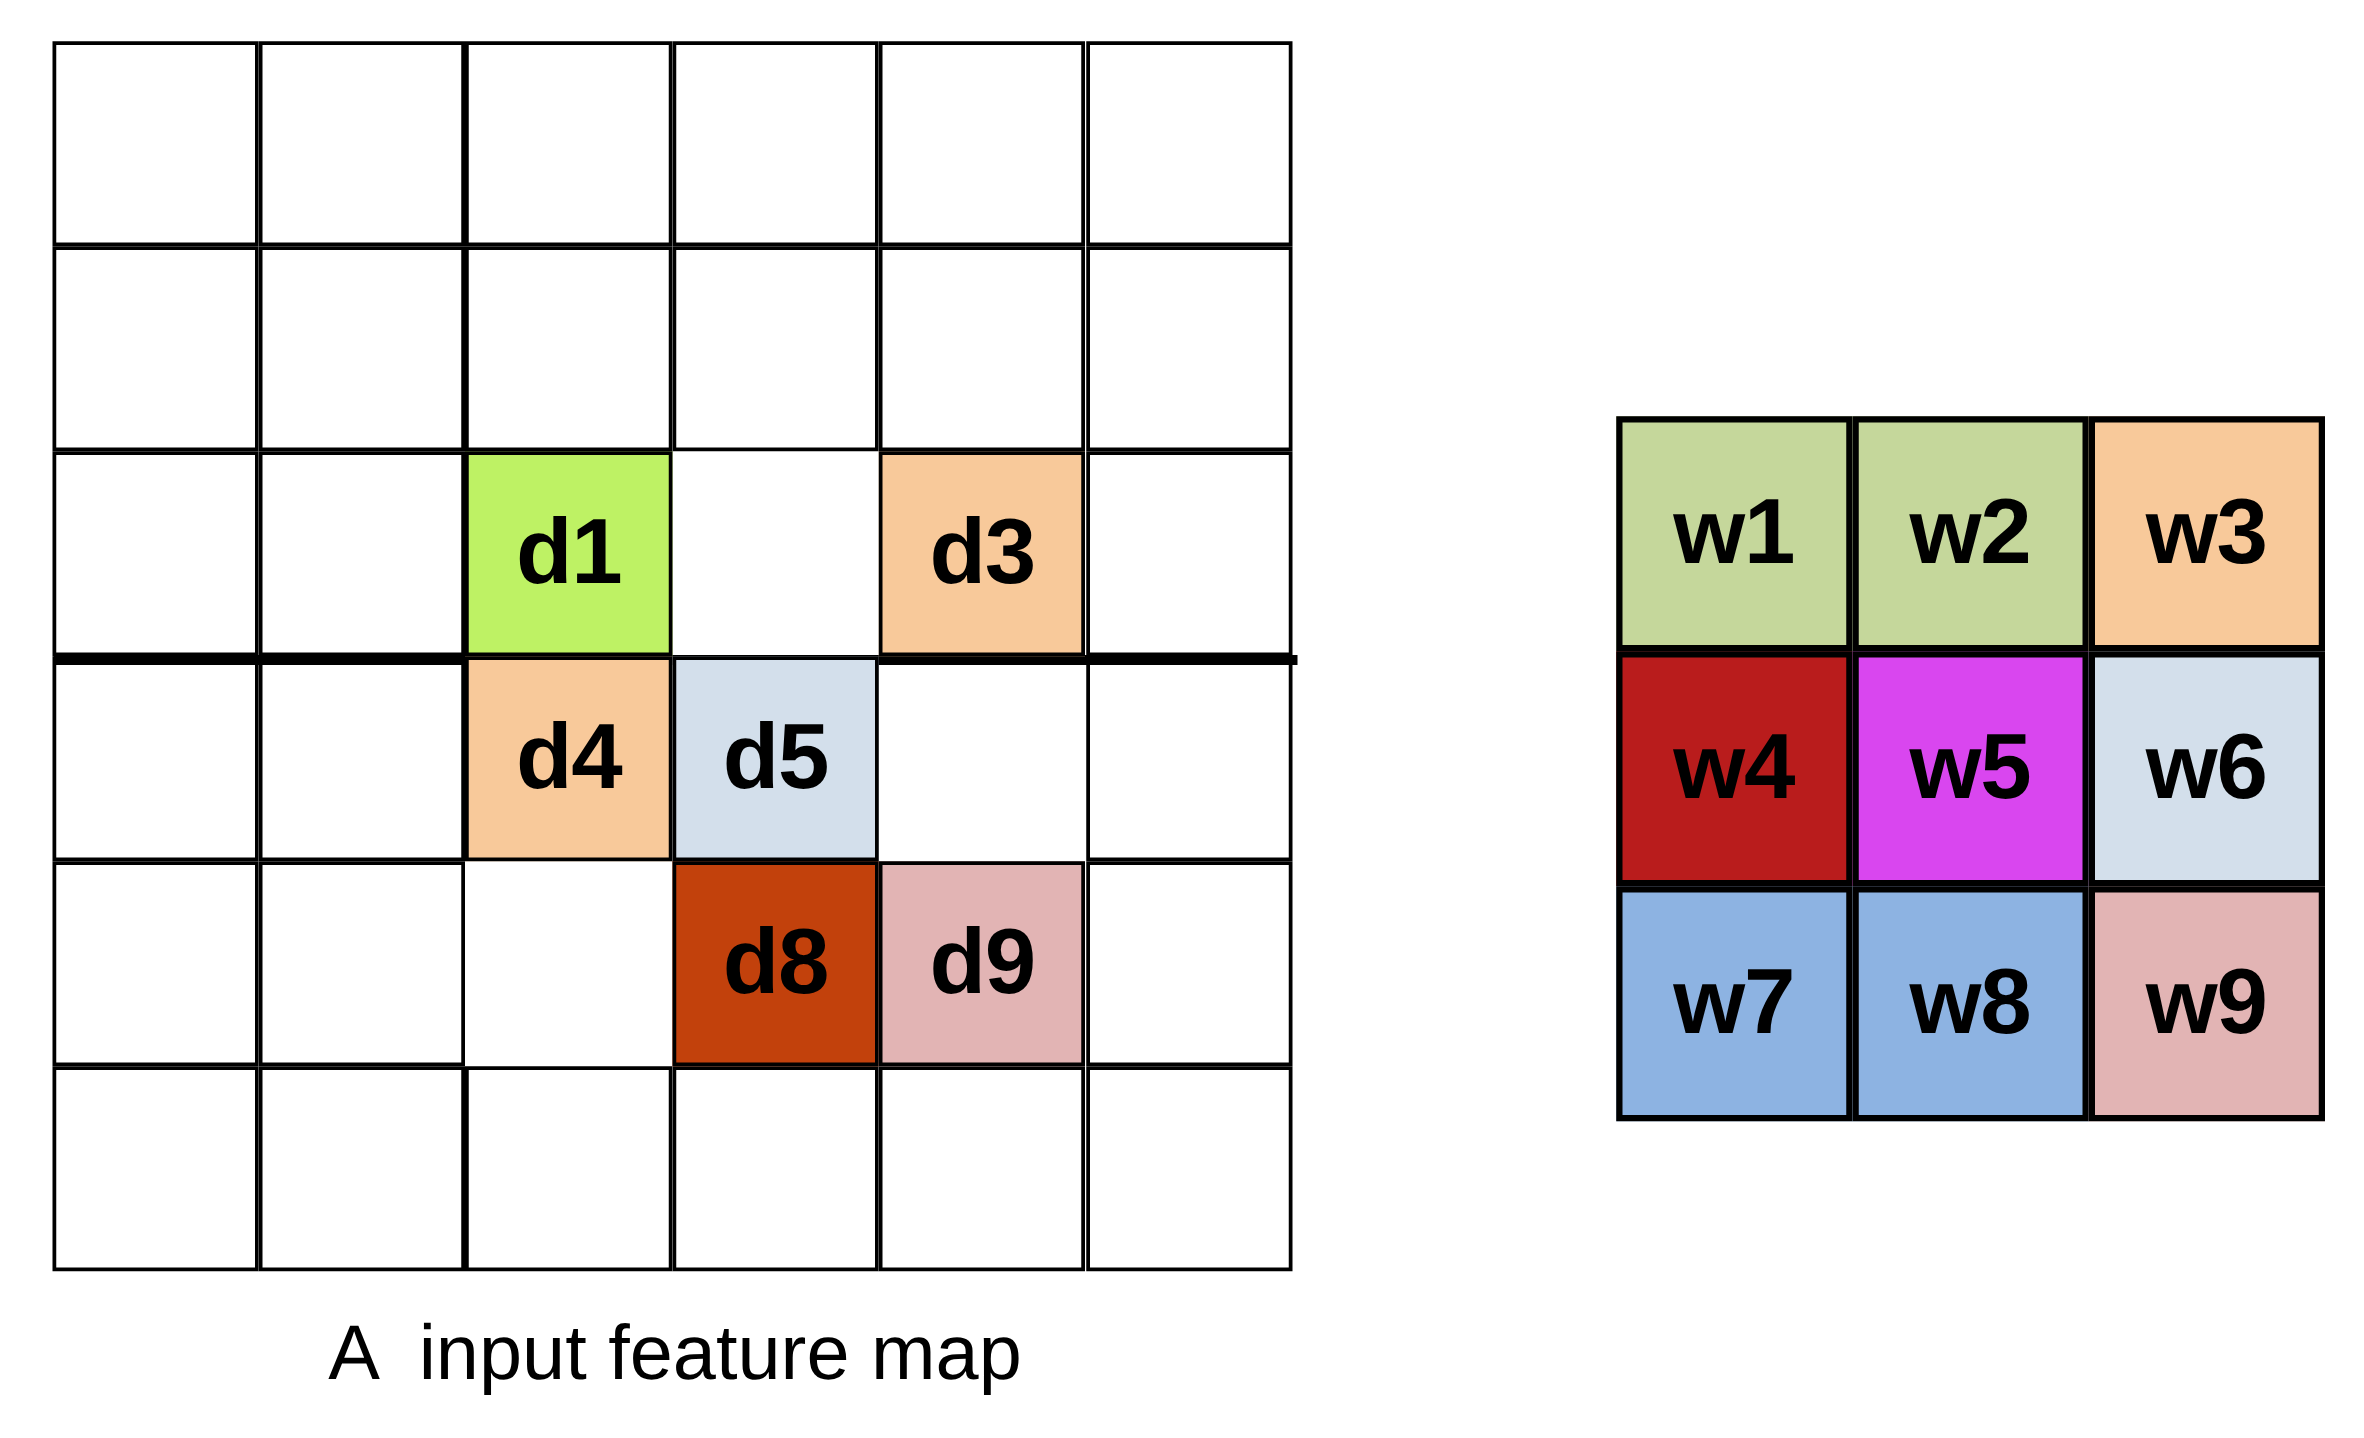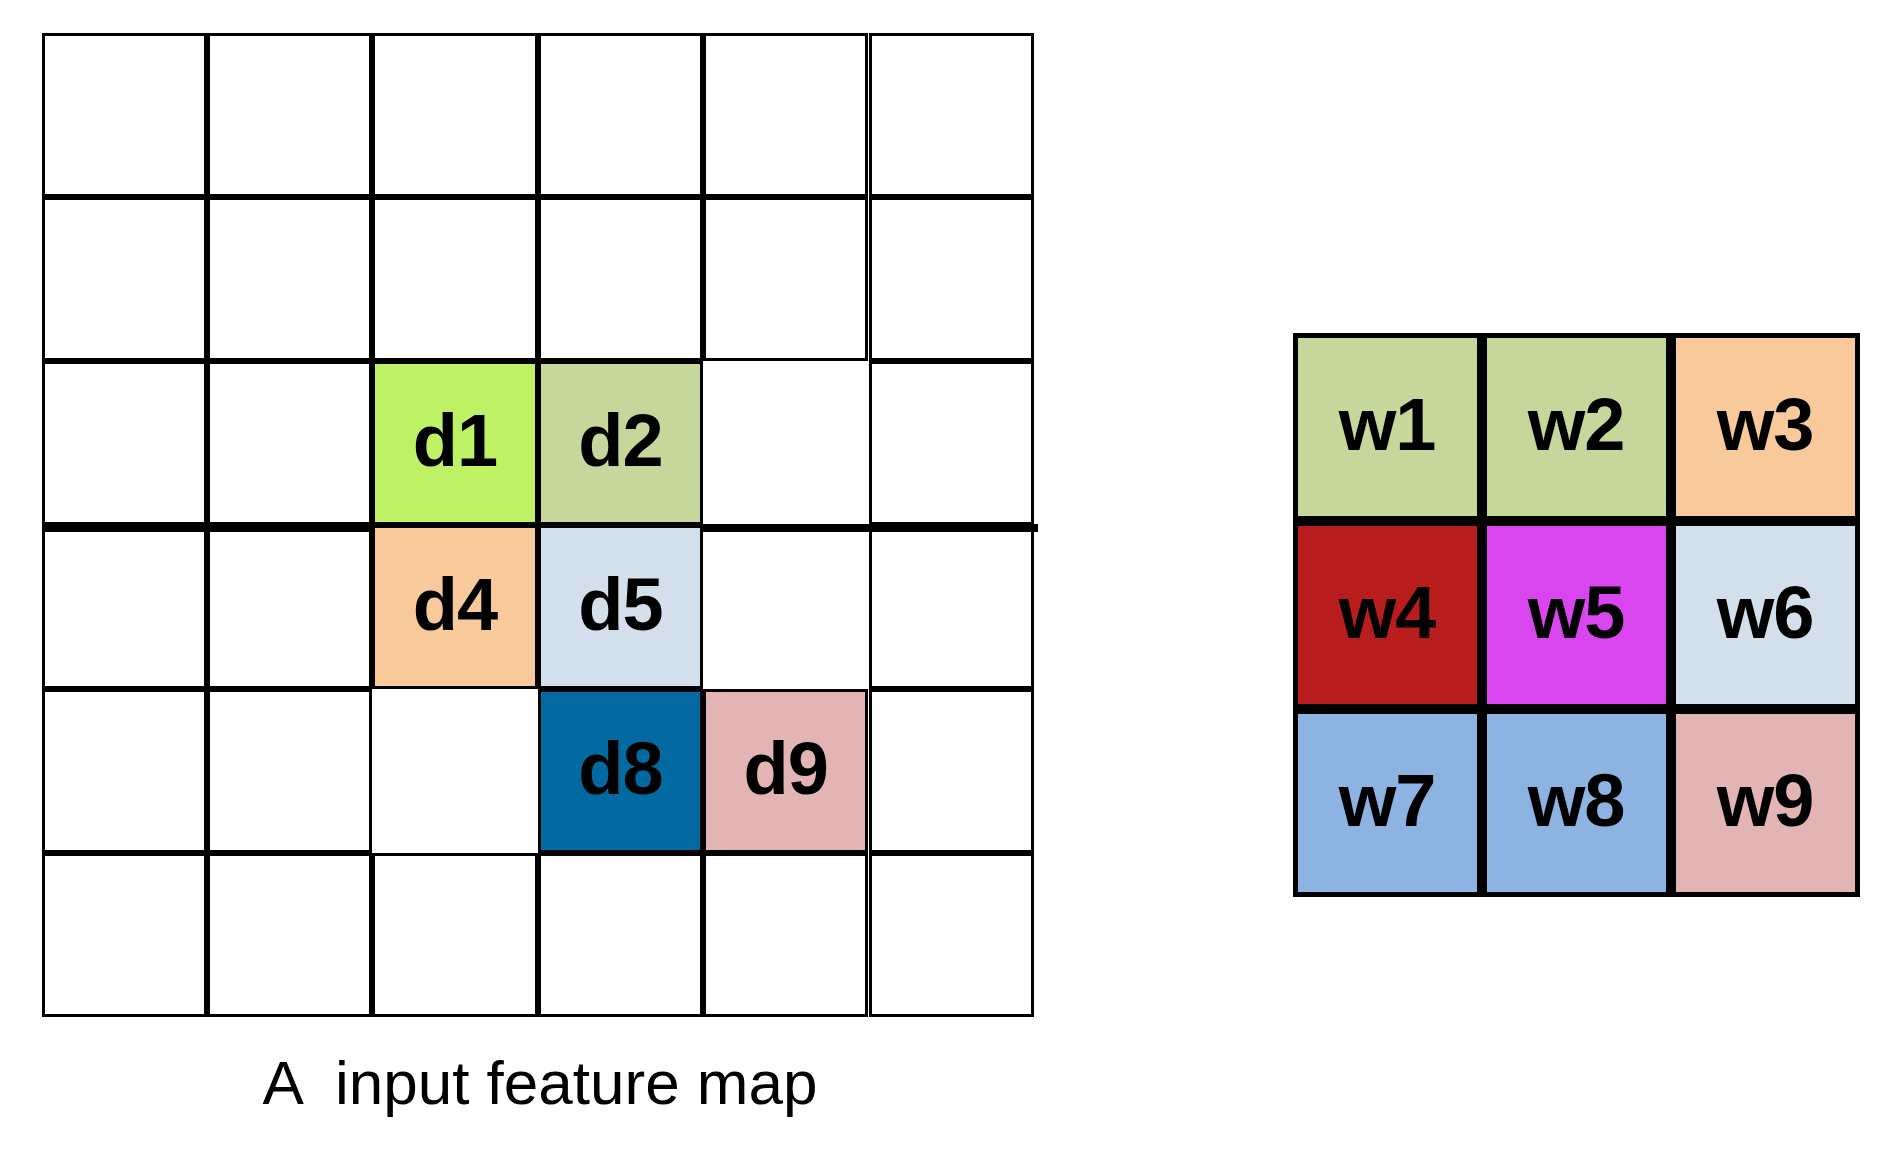--- a/index.html
+++ b/index.html
@@ -138,36 +138,36 @@
       <div class="fm-cell" style="left: 165.4px; top: 164px; width: 165.4px; height: 164px; background: rgb(255, 255, 255);"></div>
       <div class="fm-cell" style="left: 330.8px; top: 164px; width: 165.4px; height: 164px; background: rgb(255, 255, 255);"></div>
       <div class="fm-cell" style="left: 496.2px; top: 164px; width: 165.4px; height: 164px; background: rgb(255, 255, 255);"></div>
       <div class="fm-cell" style="left: 661.6px; top: 164px; width: 165.4px; height: 164px; background: rgb(255, 255, 255);"></div>
       <div class="fm-cell" style="left: 827px; top: 164px; width: 165.4px; height: 164px; background: rgb(255, 255, 255);"></div>
       <div class="fm-cell" style="left: 0px; top: 328px; width: 165.4px; height: 164px; background: rgb(255, 255, 255);"></div>
       <div class="fm-cell" style="left: 165.4px; top: 328px; width: 165.4px; height: 164px; background: rgb(255, 255, 255);"></div>
       <div class="fm-cell colored" style="left: 330.8px; top: 328px; width: 165.4px; height: 164px; background: #bef264; z-index: 5;">
         <span class="fm-label">d1</span>
       </div>
-      <div class="fm-cell colored" style="left: 496.2px; top: 328px; width: 165.4px; height: 164px; background: rgb(197, 215, 155); z-index: 5;">
-        <span class="fm-label">d2</span>
+      <div class="fm-cell colored" style="left: 661.6px; top: 328px; width: 165.4px; height: 164px; background: rgb(248, 201, 154); z-index: 5;">
+        <span class="fm-label">d3</span>
       </div>
       <div class="fm-cell" style="left: 827px; top: 328px; width: 165.4px; height: 164px; background: rgb(255, 255, 255);"></div>
       <div class="fm-cell" style="left: 0px; top: 492px; width: 165.4px; height: 164px; background: rgb(255, 255, 255);"></div>
       <div class="fm-cell" style="left: 165.4px; top: 492px; width: 165.4px; height: 164px; background: rgb(255, 255, 255);"></div>
       <div class="fm-cell colored" style="left: 330.8px; top: 492px; width: 165.4px; height: 164px; background: rgb(248, 201, 154); z-index: 5;">
         <span class="fm-label">d4</span>
       </div>
       <div class="fm-cell colored" style="left: 496.2px; top: 492px; width: 165.4px; height: 164px; background: rgb(211, 223, 235); z-index: 5;">
         <span class="fm-label">d5</span>
       </div>
       <div class="fm-cell" style="left: 827px; top: 492px; width: 165.4px; height: 164px; background: rgb(255, 255, 255);"></div>
       <div class="fm-cell" style="left: 0px; top: 656px; width: 165.4px; height: 164px; background: rgb(255, 255, 255);"></div>
       <div class="fm-cell" style="left: 165.4px; top: 656px; width: 165.4px; height: 164px; background: rgb(255, 255, 255);"></div>
-      <div class="fm-cell colored" style="left: 496.2px; top: 656px; width: 165.4px; height: 164px; background: #0369a1; z-index: 5;">
+      <div class="fm-cell colored" style="left: 496.2px; top: 656px; width: 165.4px; height: 164px; background: #c2410c; z-index: 5;">
         <span class="fm-label">d8</span>
       </div>
       <div class="fm-cell colored" style="left: 661.6px; top: 656px; width: 165.4px; height: 164px; background: rgb(226, 180, 180); z-index: 5;">
         <span class="fm-label">d9</span>
       </div>
       <div class="fm-cell" style="left: 827px; top: 656px; width: 165.4px; height: 164px; background: rgb(255, 255, 255);"></div>
       <div class="fm-cell" style="left: 0px; top: 820px; width: 165.4px; height: 164px; background: rgb(255, 255, 255);"></div>
       <div class="fm-cell" style="left: 165.4px; top: 820px; width: 165.4px; height: 164px; background: rgb(255, 255, 255);"></div>
       <div class="fm-cell" style="left: 330.8px; top: 820px; width: 165.4px; height: 164px; background: rgb(255, 255, 255);"></div>
       <div class="fm-cell" style="left: 496.2px; top: 820px; width: 165.4px; height: 164px; background: rgb(255, 255, 255);"></div>

